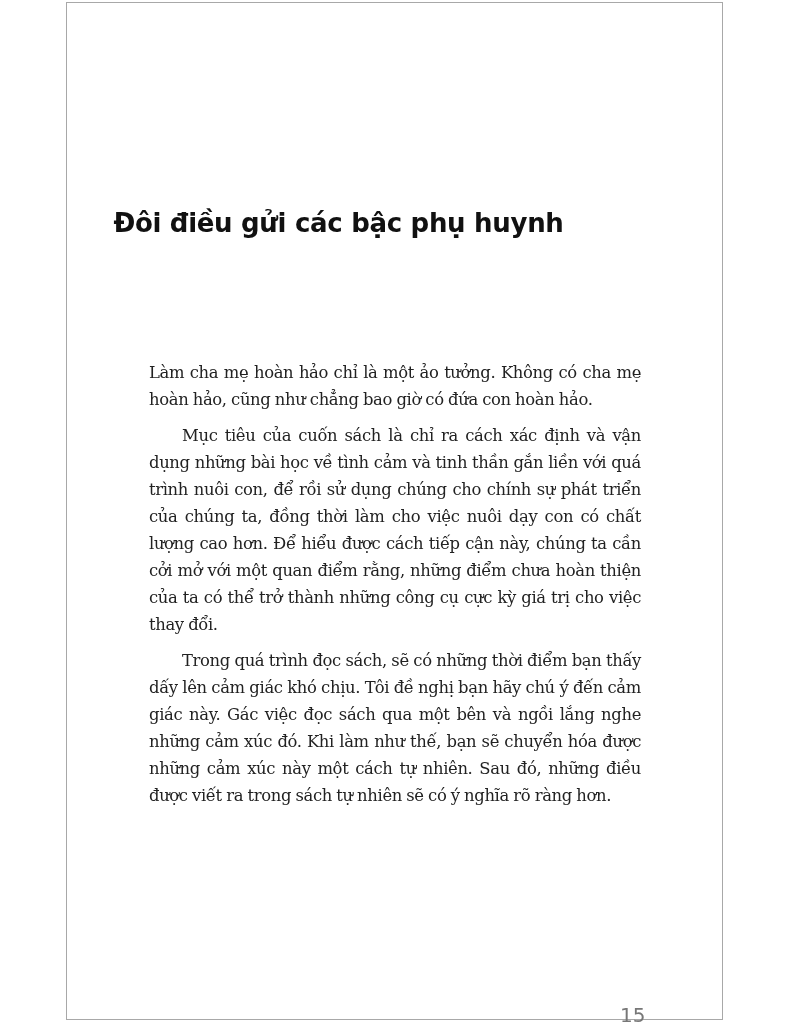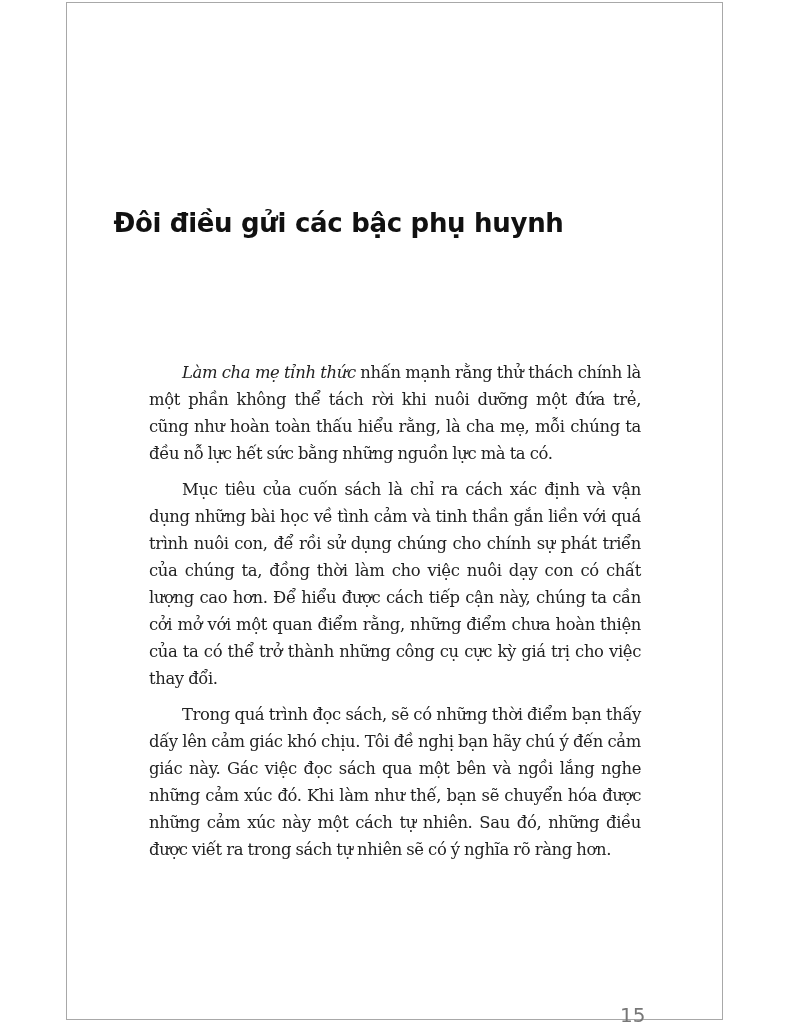--- a/index.html
+++ b/index.html
@@ -69,22 +69,22 @@
     }
   </style>
 </head>
 <body>
 
 <div class="page"></div>
 
 <h1 class="title">Đôi điều gửi các bậc phụ huynh</h1>
 
 <div class="body-text">
-  <p class="indent">
-    <em>Làm cha mẹ tỉnh thức</em><span> nhấn mạnh rằng thử thách chính là một phần không thể tách rời khi nuôi dưỡng một đứa trẻ, cũng như hoàn toàn thấu hiểu rằng, là cha mẹ, mỗi chúng ta đều nỗ lực hết sức bằng những nguồn lực mà ta có.</span>
+  <p>
+    <span>Làm cha mẹ hoàn hảo chỉ là một ảo tưởng. Không có cha mẹ hoàn hảo, cũng như chẳng bao giờ có đứa con hoàn hảo.</span>
   </p>
   <p class="indent">
     <span>Mục tiêu của cuốn sách là chỉ ra cách xác định và vận dụng những bài học về tình cảm và tinh thần gắn liền với quá trình nuôi con, để rồi sử dụng chúng cho chính sự phát triển của chúng ta, đồng thời làm cho việc nuôi dạy con có chất lượng cao hơn. Để hiểu được cách tiếp cận này, chúng ta cần cởi mở với một quan điểm rằng, những điểm chưa hoàn thiện của ta có thể trở thành những công cụ cực kỳ giá trị cho việc thay đổi.</span>
   </p>
   <p class="indent">
     <span>Trong quá trình đọc sách, sẽ có những thời điểm bạn thấy dấy lên cảm giác khó chịu. Tôi đề nghị bạn hãy chú ý đến cảm giác này. Gác việc đọc sách qua một bên và ngồi lắng nghe những cảm xúc đó. Khi làm như thế, bạn sẽ chuyển hóa được những cảm xúc này một cách tự nhiên. Sau đó, những điều được viết ra trong sách tự nhiên sẽ có ý nghĩa rõ ràng hơn.</span>
   </p>
 </div>
 
 <div class="page-number">15</div>

